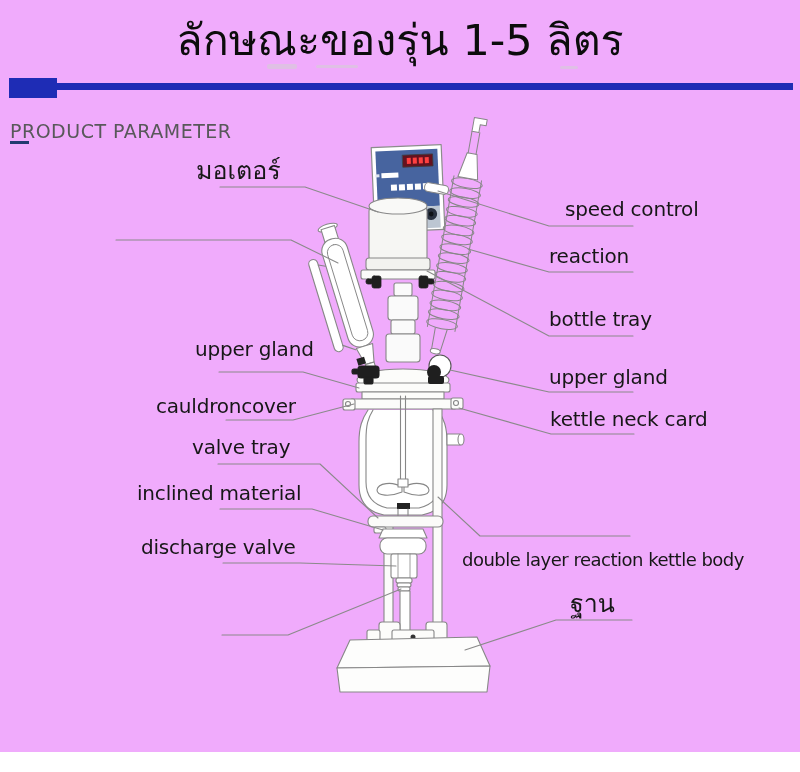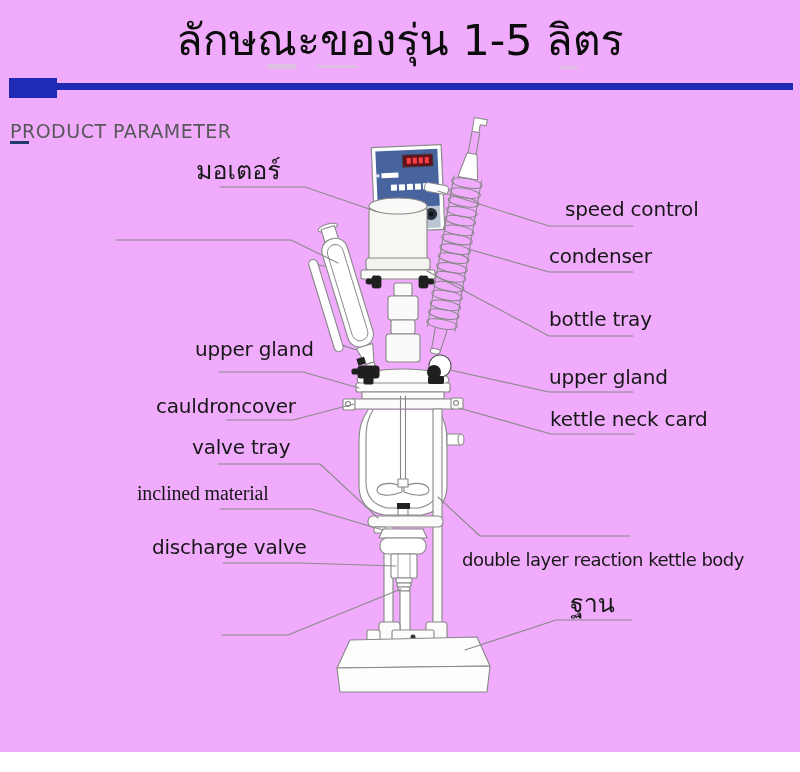--- a/index.html
+++ b/index.html
@@ -18,23 +18,23 @@
   .lbl-0{left:196px;top:157px;}
   .lbl-1{left:66px;top:213px;}
   .lbl-2{left:549px;top:199px;margin-left:16px;}
   .lbl-3{left:549px;top:246px;}
   .lbl-4{left:549px;top:309px;}
   .lbl-5{left:195px;top:339px;}
   .lbl-6{left:549px;top:367px;}
   .lbl-7{left:156px;top:396px;}
   .lbl-8{left:550px;top:409px;}
   .lbl-9{left:192px;top:437px;}
-  .lbl-10{left:137px;top:483px;font-family:Liberation Serif, serif;}
+  .lbl-10{left:137px;top:483px;}
   .lbl-11{left:462px;top:503px;font-size:18px;letter-spacing:-0.5px;margin-top:47px;}
-  .lbl-12{left:152px;top:537px;}
+  .lbl-12{left:141px;top:537px;}
   .lbl-13{left:138px;top:609px;}
   .lbl-14{left:570px;top:590px;}
 </style>
 </head>
 <body>
 
 <div class="stage">
 
   <div class="title">ลักษณะของรุ่น 1-5 ลิตร</div>
   <div class="blue-block"></div>
@@ -224,21 +224,21 @@
       <path d="M220,509 H312 L383,530"></path>
       <path d="M438,497 L480,536 H630"></path>
       <path d="M223,563 H300 L396,566"></path>
       <path d="M222,635 H288 L401,589"></path>
       <path d="M465,650 L556,620 H632"></path>
     </g>
   </svg>
 
   <div class="lbl lbl-th lbl-0">มอเตอร์</div>
   <div class="lbl lbl-2">speed control</div>
-  <div class="lbl lbl-3">condenser</div>
+  <div class="lbl lbl-3">reaction</div>
   <div class="lbl lbl-4">bottle tray</div>
   <div class="lbl lbl-5">upper gland</div>
   <div class="lbl lbl-6">upper gland</div>
   <div class="lbl lbl-7">cauldroncover</div>
   <div class="lbl lbl-8">kettle neck card</div>
   <div class="lbl lbl-9">valve tray</div>
   <div class="lbl lbl-10">inclined material</div>
   <div class="lbl lbl-11">double layer reaction kettle body</div>
   <div class="lbl lbl-12">discharge valve</div>
   <div class="lbl lbl-th lbl-14">ฐาน</div>

